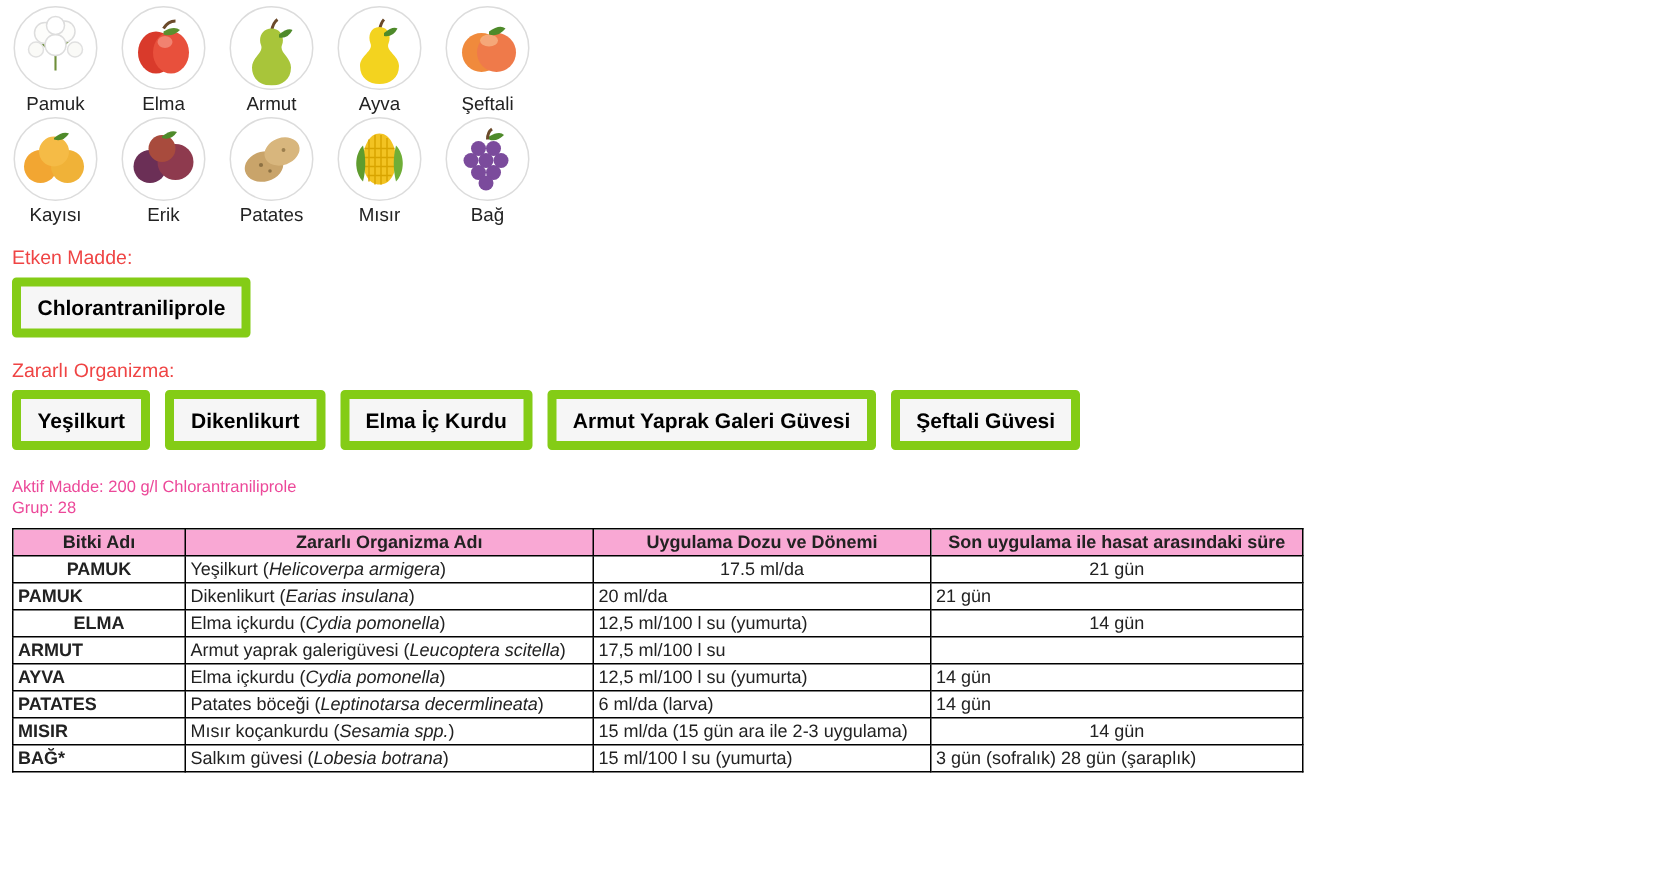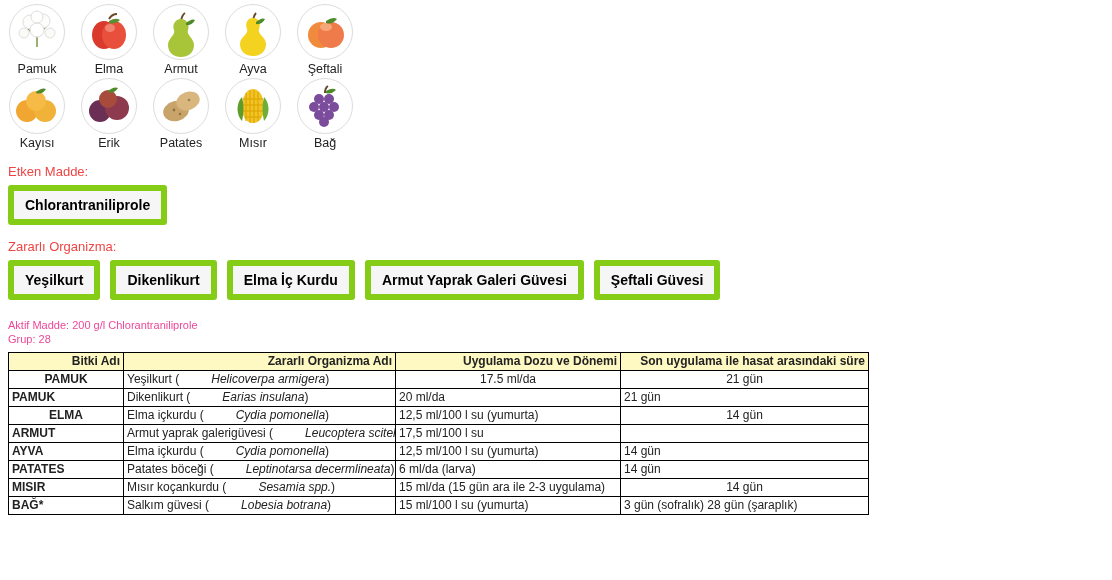--- a/index.html
+++ b/index.html
@@ -99,30 +99,30 @@
     font-size: 12px;
     padding: 0 3px;
     height: 17px;
     line-height: 15px;
     vertical-align: middle;
     overflow: hidden;
     white-space: nowrap;
   }
   table.data th {
     font-weight: bold;
-    text-align: right;
-    background: #fef9c3;
+    text-align: center;
+    background: #f9a8d4;
   }
   td.plant {
     font-weight: bold;
   }
   td.center {
     text-align: center;
   }
-  .ital { font-style: italic; margin-left: 32px; }
+  .ital { font-style: italic; }
   col.c1 { width: 115px; }
   col.c2 { width: 272px; }
   col.c3 { width: 225px; }
   col.c4 { width: 248px; }
 </style>
 </head>
 <body>
 
 <div class="crop-rows">
 

